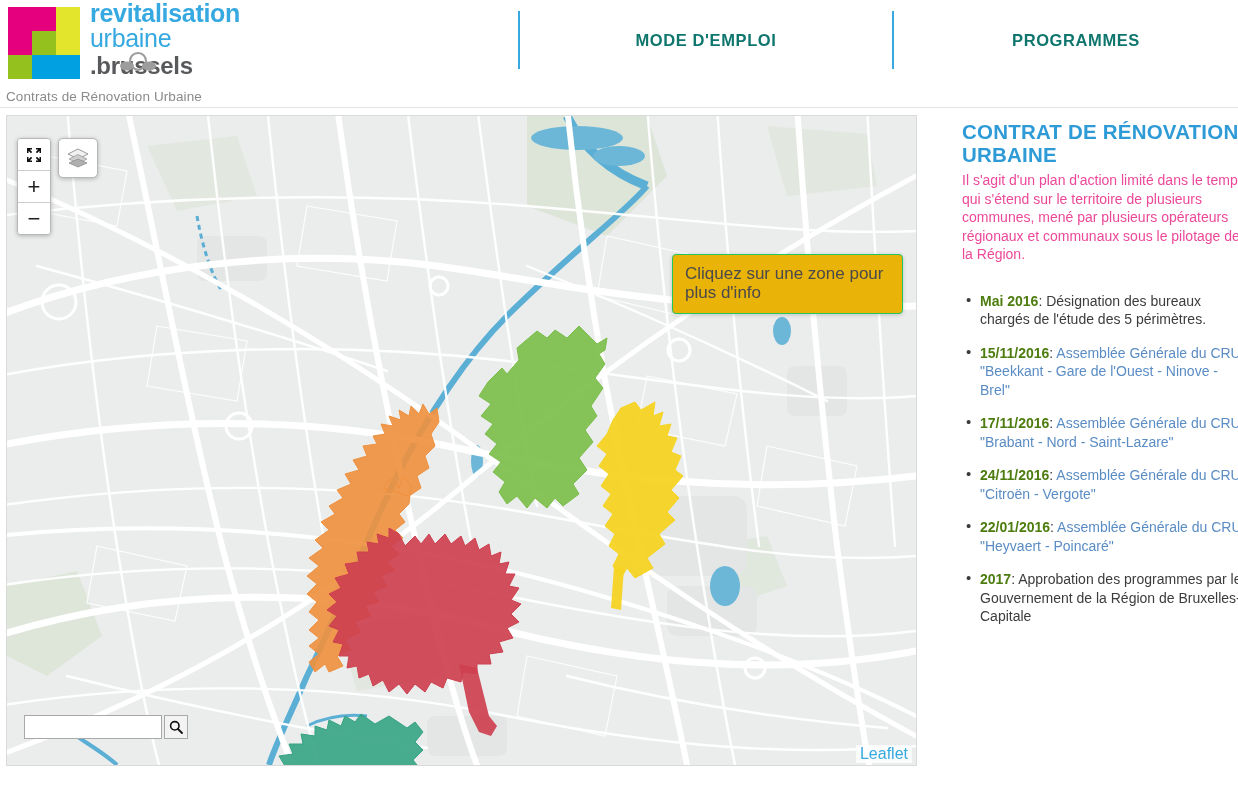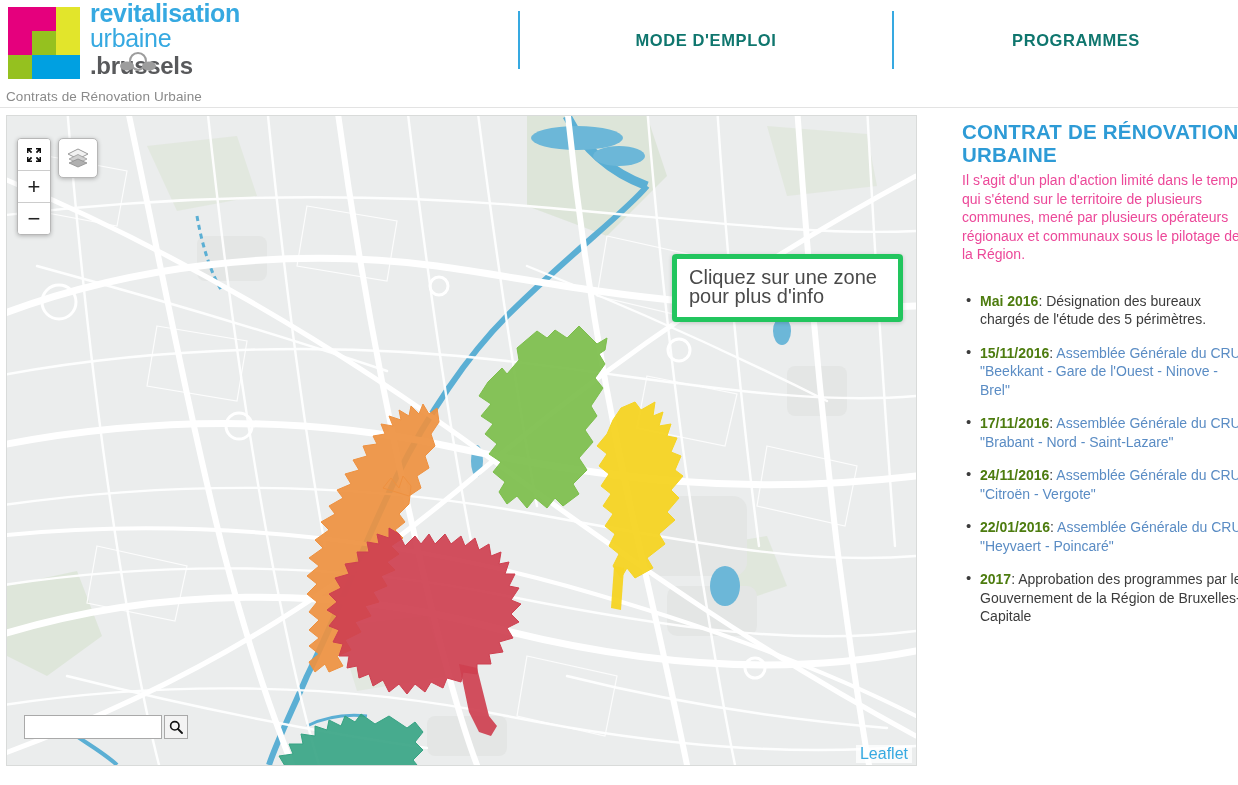--- a/index.html
+++ b/index.html
@@ -151,26 +151,26 @@
     box-shadow: 0 1px 4px rgba(0,0,0,0.25);
     display: flex; align-items: center; justify-content: center;
     cursor: pointer;
     z-index: 40;
   }
   #map-hint {
     position: absolute;
     left: 665px; top: 138px;
     width: 231px;
     padding: 9px 12px 11px 12px;
-    background: #ffffff;
-    border: 5px solid #22c55e;
+    background: #eab308;
+    border: 1px solid #22c55e;
     border-radius: 4px;
     box-shadow: 0 1px 4px rgba(0,0,0,0.18);
     color: #4a4a4a;
-    font-size: 20px;
+    font-size: 17px;
     line-height: 19px;
     box-sizing: border-box;
     z-index: 40;
   }
   #search-box {
     position: absolute;
     left: 17px; bottom: 26px;
     display: flex;
     z-index: 40;
   }

